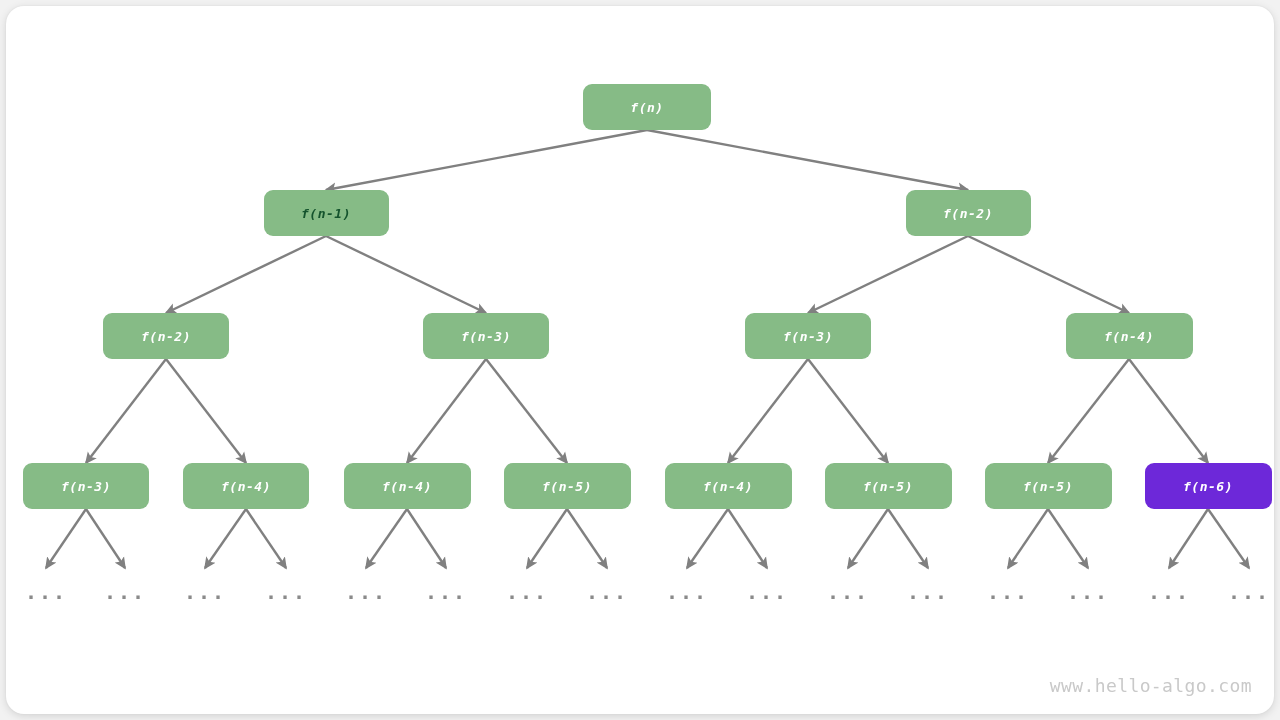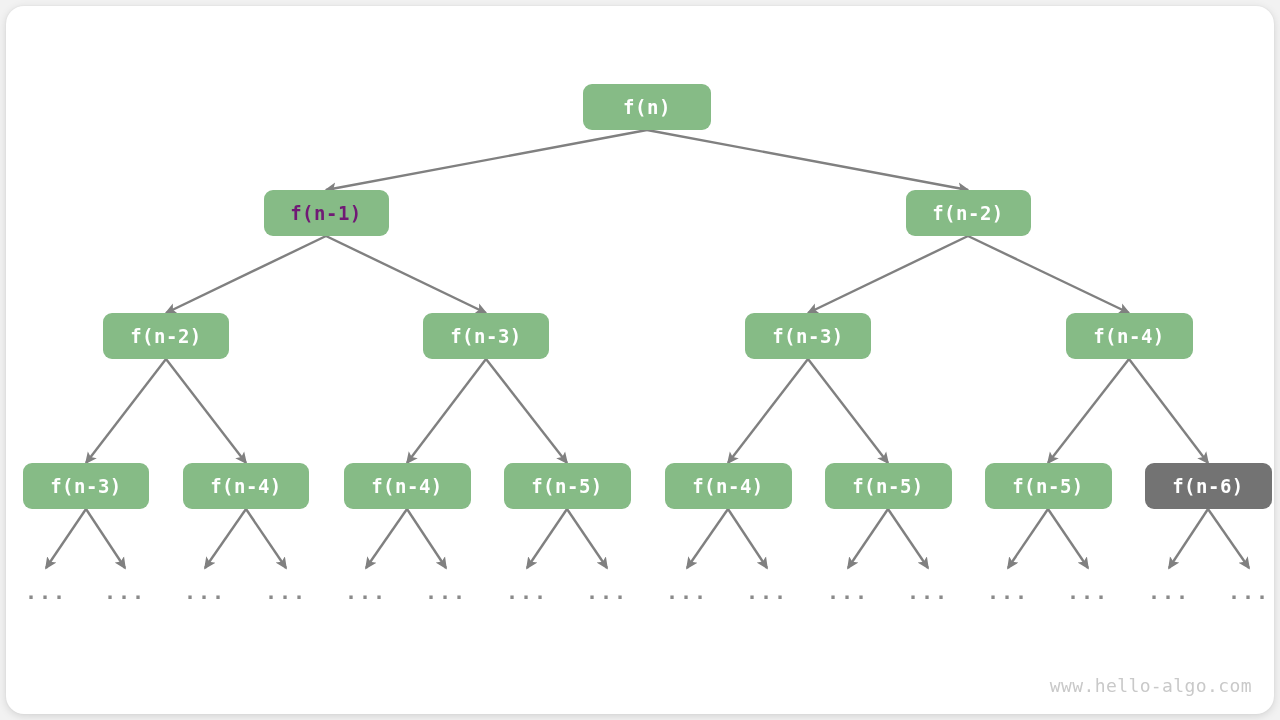--- a/index.html
+++ b/index.html
@@ -44,26 +44,27 @@
   }
   .node {
     position: absolute;
     display: flex;
     align-items: center;
     justify-content: center;
     background: #86bb86;
     color: #ffffff;
     border-radius: 9px;
     font-family: "DejaVu Sans Mono", monospace;
-    font-size: 19px;
+    font-size: 13px;
     font-weight: bold;
     letter-spacing: 0.5px;
     height: 46px;
     box-sizing: border-box;
     white-space: nowrap;
+    font-style: italic;
   }
   .ellipsis {
     position: absolute;
     color: #8a8a8a;
     font-family: "DejaVu Sans Mono", monospace;
     font-size: 20px;
     font-weight: bold;
     letter-spacing: 2px;
     line-height: 1;
     transform: translate(-50%, -50%);
@@ -123,21 +124,21 @@
           <line x1="1042" y1="503" x2="1082" y2="562" stroke="#808080" stroke-width="2.4" stroke-linecap="butt" marker-end="url(#arrowhead)"></line>
           <line x1="1202" y1="503" x2="1163" y2="562" stroke="#808080" stroke-width="2.4" stroke-linecap="butt" marker-end="url(#arrowhead)"></line>
           <line x1="1202" y1="503" x2="1243" y2="562" stroke="#808080" stroke-width="2.4" stroke-linecap="butt" marker-end="url(#arrowhead)"></line>
         </g>
     </svg>
 
     <div id="nodes-layer">
         <div class="node" title="f(n)" style="left: 577px; top: 78px; width: 128px; background: rgb(134, 187, 134); color: rgb(255, 255, 255);">
           <span>f(n)</span>
         </div>
-        <div class="node" title="f(n-1)" style="left: 257.5px; top: 184px; width: 125px; background: rgb(134, 187, 134); color: #701a75;">
+        <div class="node" title="f(n-1)" style="left: 257.5px; top: 184px; width: 125px; background: rgb(134, 187, 134); color: #14532d;">
           <span>f(n-1)</span>
         </div>
         <div class="node" title="f(n-2)" style="left: 899.5px; top: 184px; width: 125px; background: rgb(134, 187, 134); color: rgb(255, 255, 255);">
           <span>f(n-2)</span>
         </div>
         <div class="node" title="f(n-2)" style="left: 97px; top: 307px; width: 126px; background: rgb(134, 187, 134); color: rgb(255, 255, 255);">
           <span>f(n-2)</span>
         </div>
         <div class="node" title="f(n-3)" style="left: 417px; top: 307px; width: 126px; background: rgb(134, 187, 134); color: rgb(255, 255, 255);">
           <span>f(n-3)</span>
@@ -162,21 +163,21 @@
         </div>
         <div class="node" title="f(n-4)" style="left: 658.5px; top: 457px; width: 127px; background: rgb(134, 187, 134); color: rgb(255, 255, 255);">
           <span>f(n-4)</span>
         </div>
         <div class="node" title="f(n-5)" style="left: 818.5px; top: 457px; width: 127px; background: rgb(134, 187, 134); color: rgb(255, 255, 255);">
           <span>f(n-5)</span>
         </div>
         <div class="node" title="f(n-5)" style="left: 978.5px; top: 457px; width: 127px; background: rgb(134, 187, 134); color: rgb(255, 255, 255);">
           <span>f(n-5)</span>
         </div>
-        <div class="node" title="f(n-6)" style="left: 1138.5px; top: 457px; width: 127px; background: #737373; color: rgb(255, 255, 255);">
+        <div class="node" title="f(n-6)" style="left: 1138.5px; top: 457px; width: 127px; background: #6d28d9; color: rgb(255, 255, 255);">
           <span>f(n-6)</span>
         </div>
       </div>
     <div id="ellipsis-layer">
         <div class="ellipsis" style="left: 40px; top: 586px; color: rgb(138, 138, 138);">...</div>
         <div class="ellipsis" style="left: 119px; top: 586px; color: rgb(138, 138, 138);">...</div>
         <div class="ellipsis" style="left: 199px; top: 586px; color: rgb(138, 138, 138);">...</div>
         <div class="ellipsis" style="left: 280px; top: 586px; color: rgb(138, 138, 138);">...</div>
         <div class="ellipsis" style="left: 360px; top: 586px; color: rgb(138, 138, 138);">...</div>
         <div class="ellipsis" style="left: 440px; top: 586px; color: rgb(138, 138, 138);">...</div>

